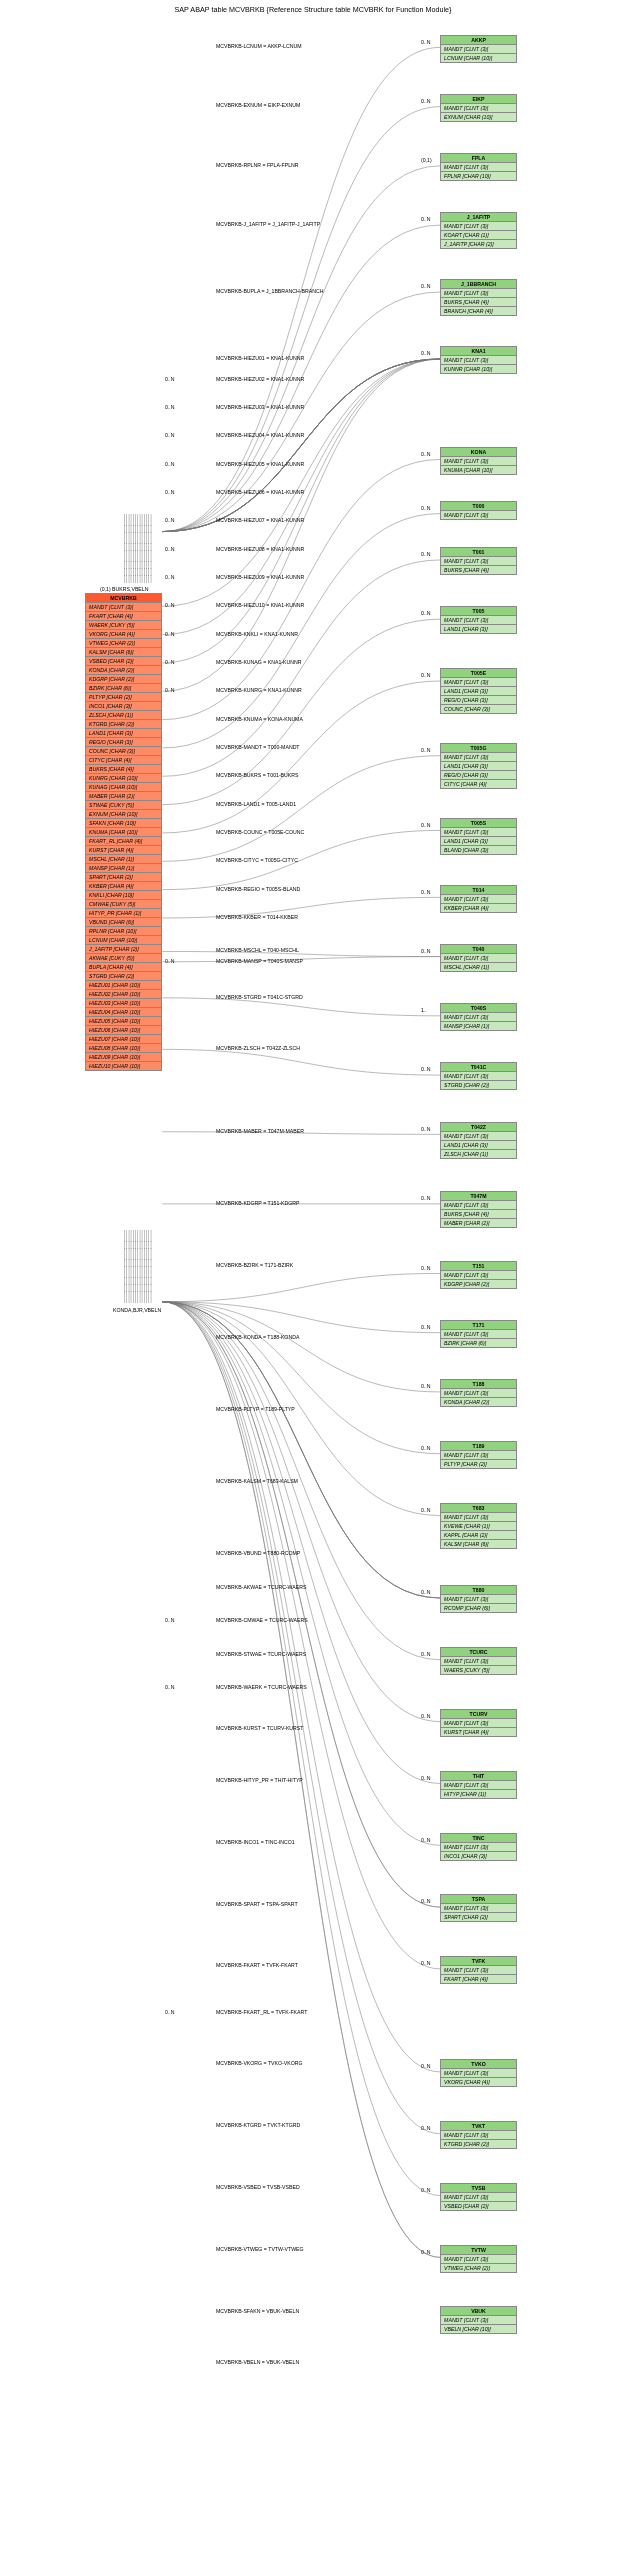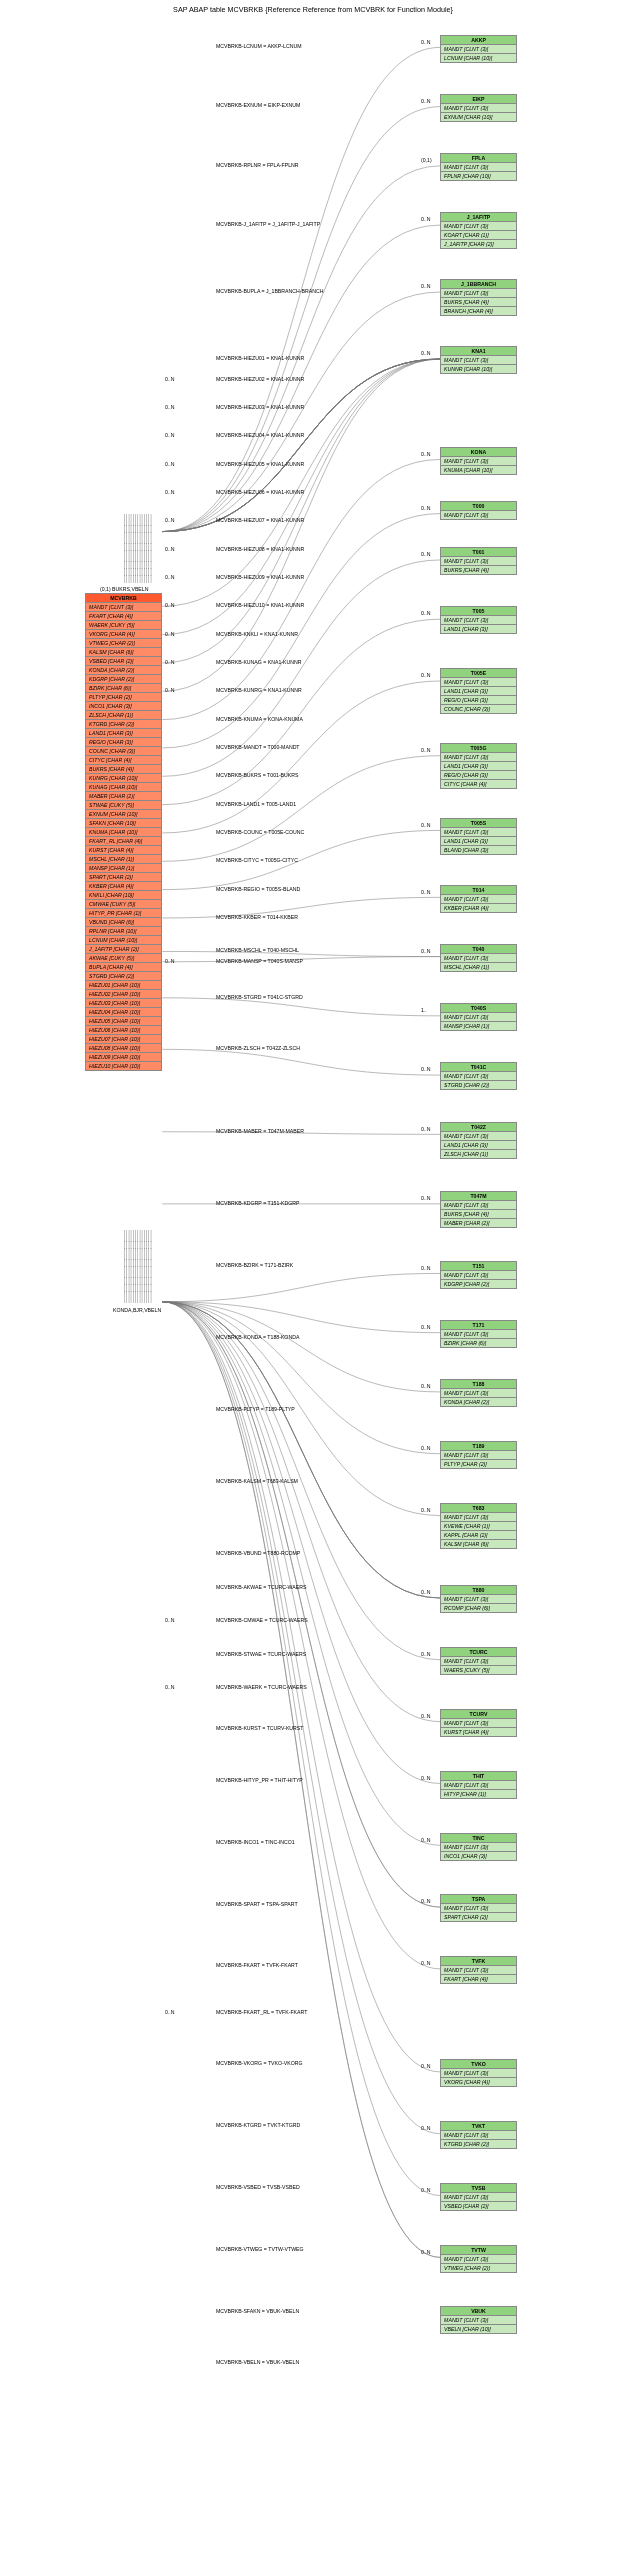--- a/index.html
+++ b/index.html
@@ -15,21 +15,21 @@
 .orange .row{background:#ff8b66}
 .green .title{background:#91d27e}
 .green .row{background:#c7e8bd}
 .edge-label{position:absolute;font-size:5.2px;white-space:nowrap}
 .card{position:absolute;font-size:5.2px}
 .dots{position:absolute;font-size:4.1px;color:#555;white-space:pre;line-height:3.6px}
 </style>
 </head>
 <body>
 
-<div class="header">SAP ABAP table MCVBRKB {Reference Reference from MCVBRK for Function Module}</div>
+<div class="header">SAP ABAP table MCVBRKB {Reference Structure table MCVBRK for Function Module}</div>
 
 <div class="wrap">
 <svg class="edges" viewBox="0 0 1215 5340" width="626" height="2751">
       <path d="M 315 995 C 585 995 585 55 855 55" stroke="#777" fill="none" stroke-width="1"></path>
       <path d="M 315 995 C 585 995 585 170 855 170" stroke="#777" fill="none" stroke-width="1"></path>
       <path d="M 315 995 C 585 995 585 285 855 285" stroke="#777" fill="none" stroke-width="1"></path>
       <path d="M 315 995 C 585 995 585 400 855 400" stroke="#777" fill="none" stroke-width="1"></path>
       <path d="M 315 995 C 585 995 585 530 855 530" stroke="#777" fill="none" stroke-width="1"></path>
       <path d="M 315 995 C 585 995 585 660 855 660" stroke="#777" fill="none" stroke-width="1"></path>
       <path d="M 315 995 C 585 995 585 660 855 660" stroke="#777" fill="none" stroke-width="1"></path>

